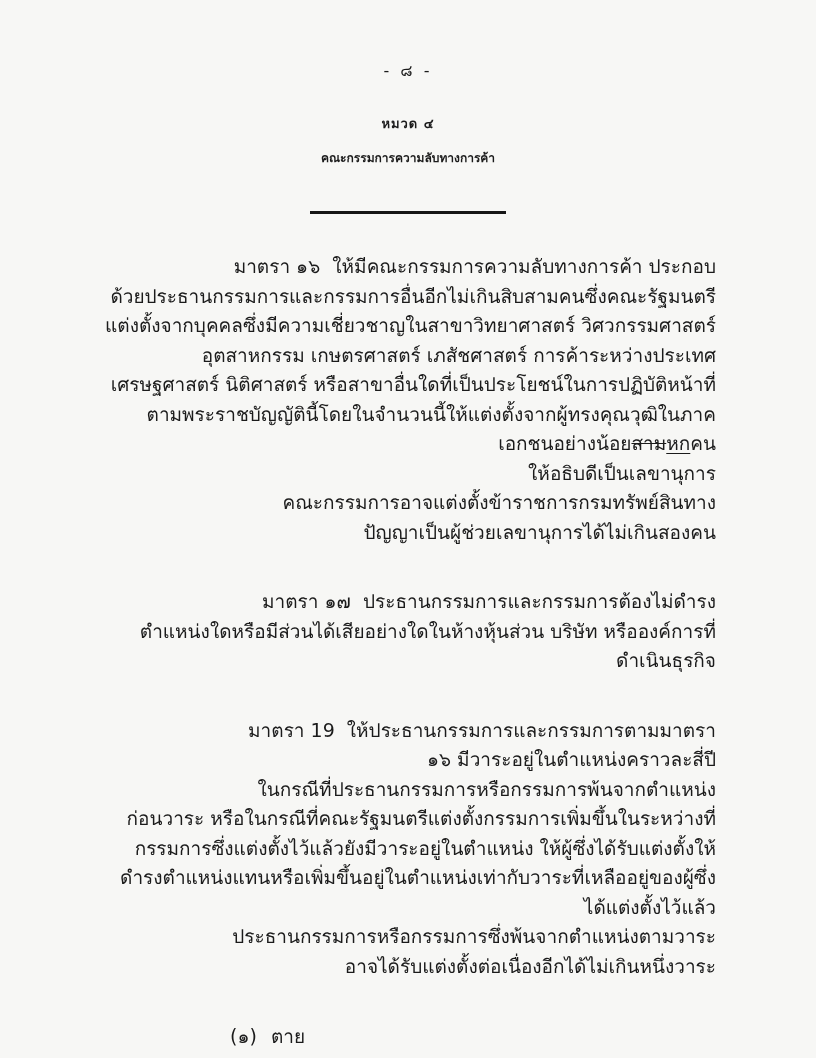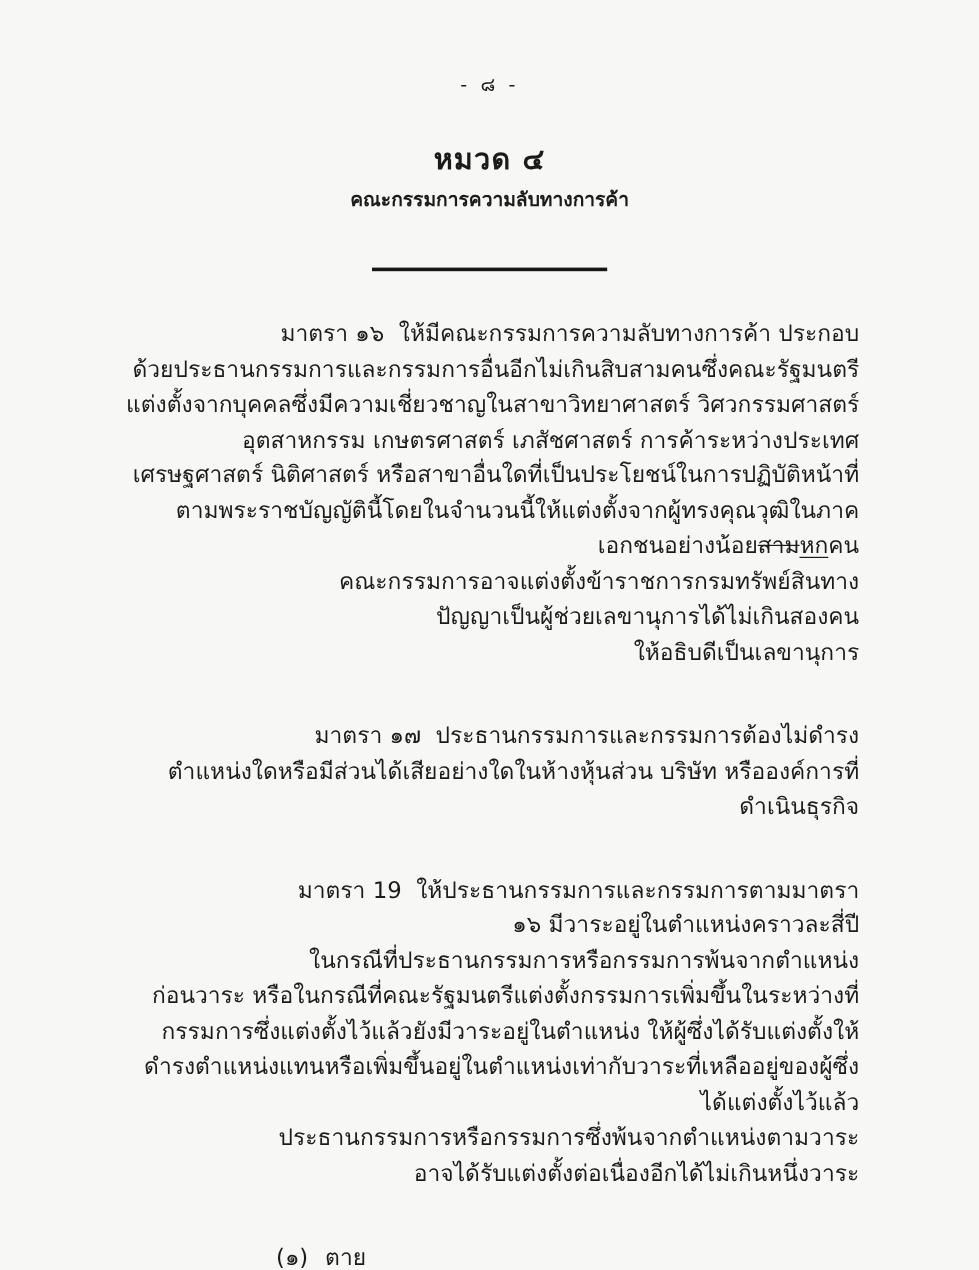--- a/index.html
+++ b/index.html
@@ -22,27 +22,27 @@
     text-align: center;
     font-size: 16px;
     letter-spacing: 3px;
     font-weight: 500;
   }
   .chapter-head {
     margin-top: 30px;
     text-align: center;
   }
   .chapter-label {
-    font-size: 24px;
+    font-size: 13px;
     font-weight: 600;
     letter-spacing: 1px;
   }
   .chapter-title {
-    margin-top: 2px;
-    font-size: 16px;
+    margin-top: 14px;
+    font-size: 12px;
     font-weight: 600;
   }
   .divider {
     width: 196px;
     border: none;
     border-top: 3px solid #161616;
     margin: 44px auto 0 auto;
   }
   .body-text {
     margin-top: 38px;
@@ -77,22 +77,22 @@
     <div class="chapter-label">หมวด ๔</div>
     <div class="chapter-title">คณะกรรมการความลับทางการค้า</div>
   </div>
 
   <hr class="divider">
 
   <div class="body-text">
 
     <div class="section">
       <p class="para"><span>มาตรา ๑๖  ให้มีคณะกรรมการความลับทางการค้า ประกอบด้วยประธานกรรมการและกรรมการอื่นอีกไม่เกินสิบสามคนซึ่งคณะรัฐมนตรีแต่งตั้งจากบุคคลซึ่งมีความเชี่ยวชาญในสาขาวิทยาศาสตร์ วิศวกรรมศาสตร์ อุตสาหกรรม เกษตรศาสตร์ เภสัชศาสตร์ การค้าระหว่างประเทศ เศรษฐศาสตร์ นิติศาสตร์ หรือสาขาอื่นใดที่เป็นประโยชน์ในการปฏิบัติหน้าที่ตามพระราชบัญญัตินี้โดยในจำนวนนี้ให้แต่งตั้งจากผู้ทรงคุณวุฒิในภาคเอกชนอย่างน้อย</span><span class="struck">สาม</span><span class="inserted">หก</span><span>คน</span></p>
+      <p class="para">ให้อธิบดีเป็นเลขานุการ</p>
       <p class="para">คณะกรรมการอาจแต่งตั้งข้าราชการกรมทรัพย์สินทางปัญญาเป็นผู้ช่วยเลขานุการได้ไม่เกินสองคน</p>
-      <p class="para">ให้อธิบดีเป็นเลขานุการ</p>
     </div>
 
     <div class="section">
       <p class="para">มาตรา ๑๗  ประธานกรรมการและกรรมการต้องไม่ดำรงตำแหน่งใดหรือมีส่วนได้เสียอย่างใดในห้างหุ้นส่วน บริษัท หรือองค์การที่ดำเนินธุรกิจ</p>
     </div>
 
     <div class="section">
       <p class="para">มาตรา 19  ให้ประธานกรรมการและกรรมการตามมาตรา ๑๖ มีวาระอยู่ในตำแหน่งคราวละสี่ปี</p>
       <p class="para">ในกรณีที่ประธานกรรมการหรือกรรมการพ้นจากตำแหน่งก่อนวาระ หรือในกรณีที่คณะรัฐมนตรีแต่งตั้งกรรมการเพิ่มขึ้นในระหว่างที่กรรมการซึ่งแต่งตั้งไว้แล้วยังมีวาระอยู่ในตำแหน่ง ให้ผู้ซึ่งได้รับแต่งตั้งให้ดำรงตำแหน่งแทนหรือเพิ่มขึ้นอยู่ในตำแหน่งเท่ากับวาระที่เหลืออยู่ของผู้ซึ่งได้แต่งตั้งไว้แล้ว</p>
       <p class="para">ประธานกรรมการหรือกรรมการซึ่งพ้นจากตำแหน่งตามวาระอาจได้รับแต่งตั้งต่อเนื่องอีกได้ไม่เกินหนึ่งวาระ</p>

